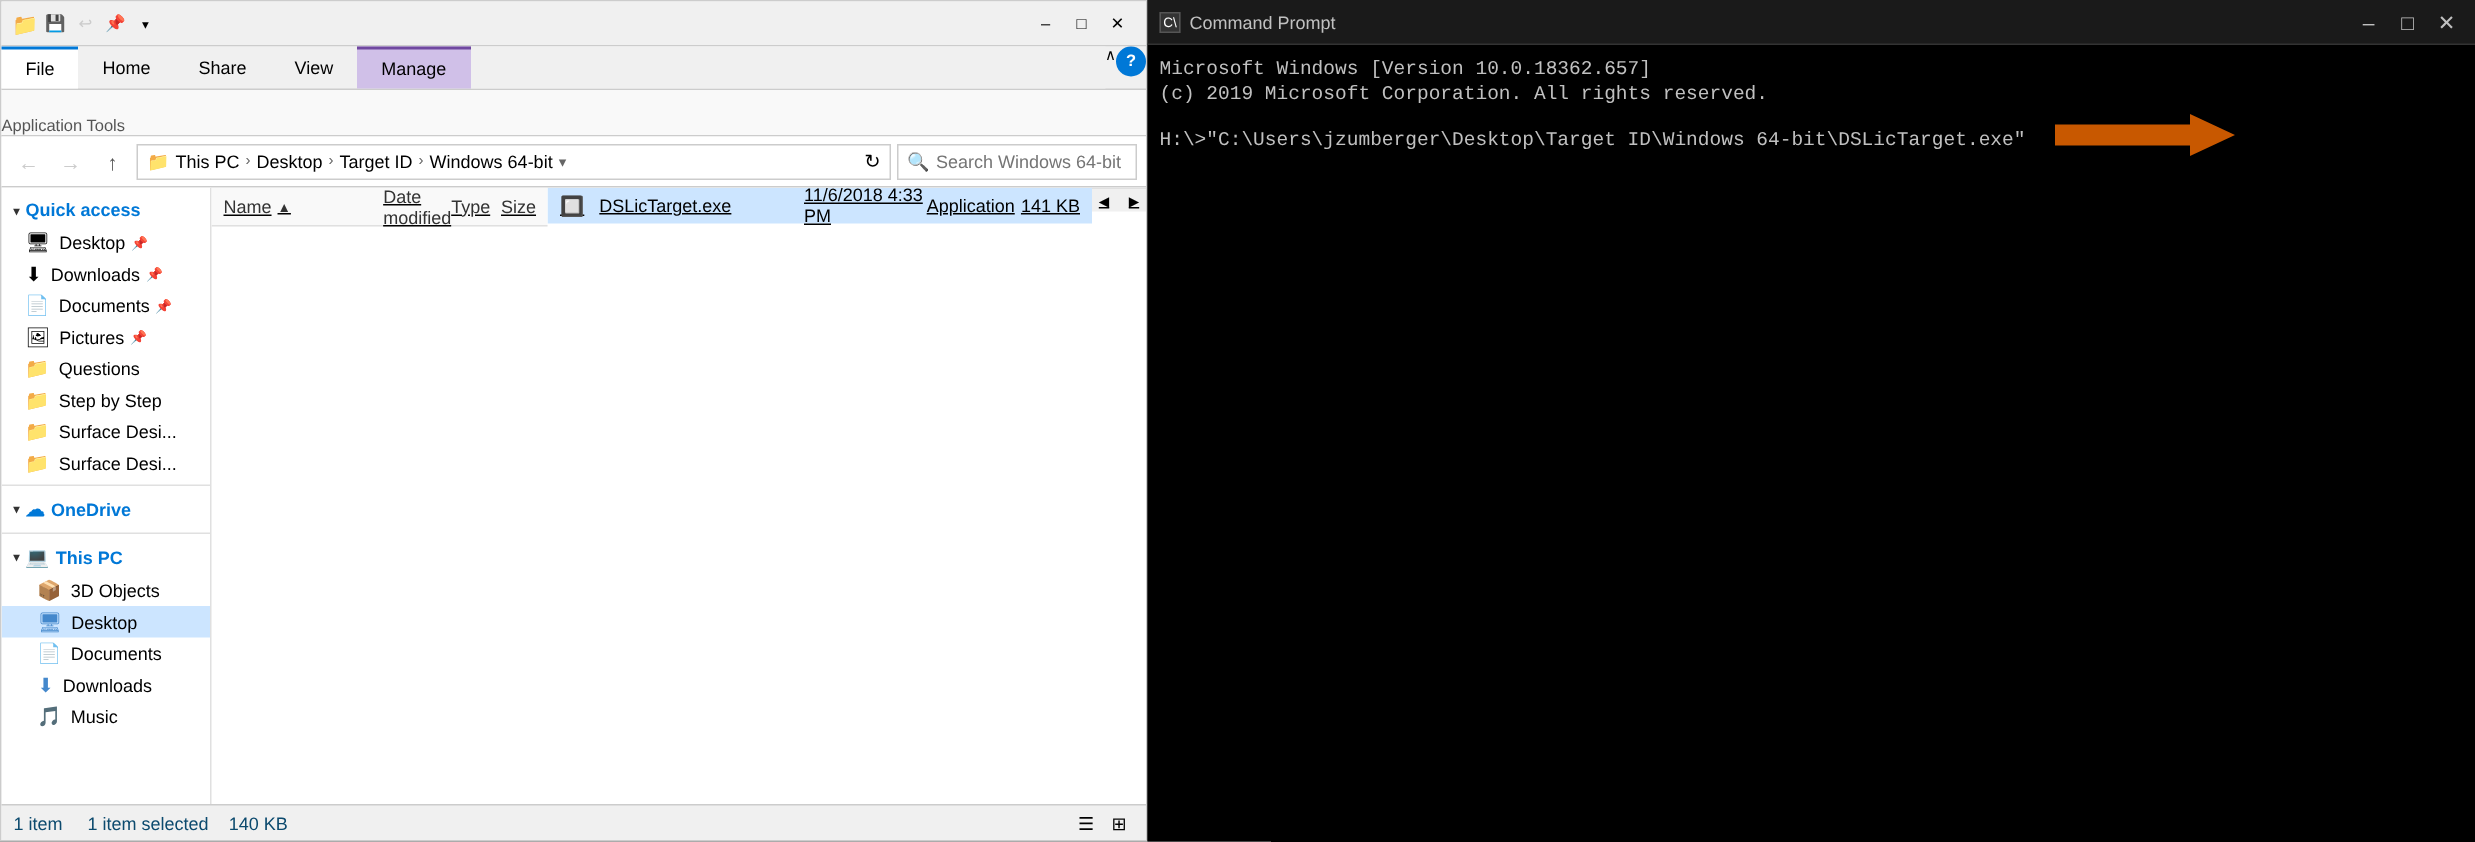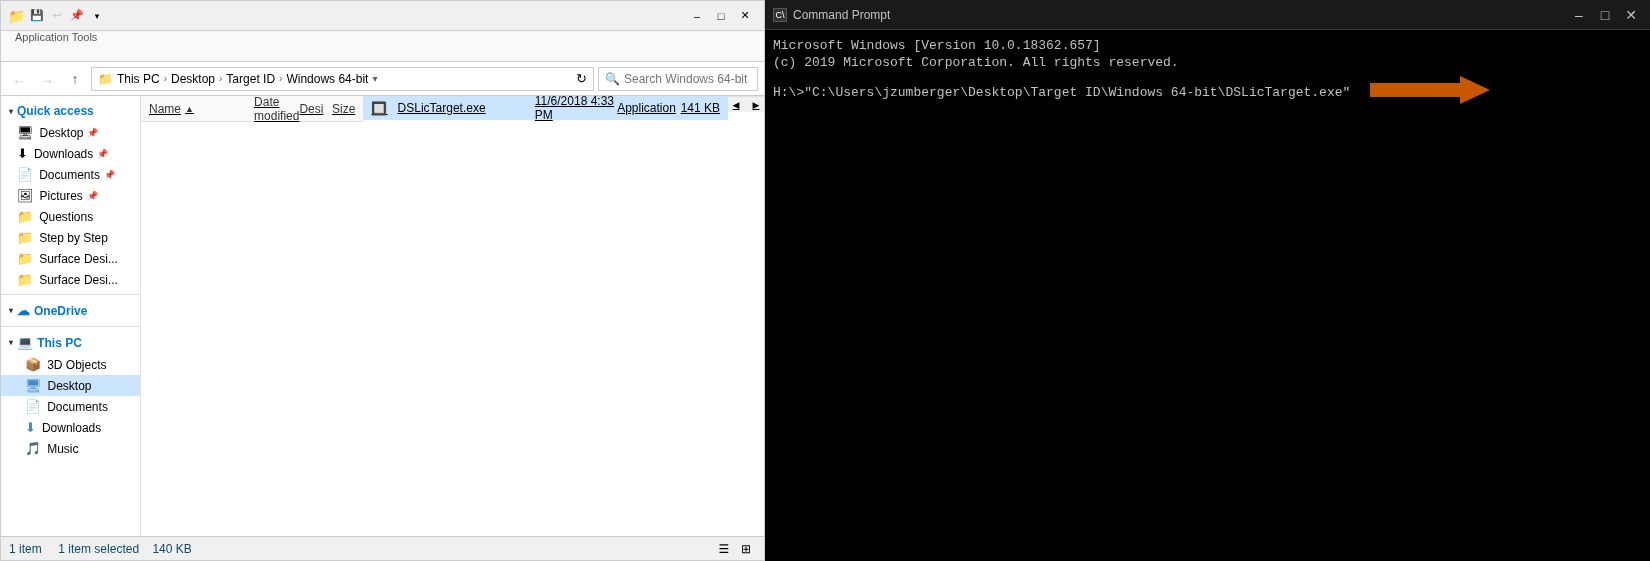--- a/index.html
+++ b/index.html
@@ -14,21 +14,21 @@
     .tb-icon { width: 16px; height: 16px; display: flex; align-items: center; justify-content: center; font-size: 14px; }
     .title-bar-controls { display: flex; gap: 2px; }
     .tb-btn { width: 22px; height: 22px; border: none; background: transparent; cursor: pointer; font-size: 11px; display: flex; align-items: center; justify-content: center; }
 
     
     .ribbon { border-bottom: 1px solid #ccc; }
     .ribbon-tabs { display: flex; background: #f0f0f0; border-bottom: 1px solid #ccc; }
     .ribbon-tab { padding: 6px 16px; font-size: 12px; cursor: pointer; border: none; background: transparent; }
     .ribbon-tab.active { background: #fff; border-top: 2px solid #0078d7; }
     .ribbon-tab.manage { background: #d0c0e8; border-top: 2px solid #7048a0; color: #000; }
-    .ribbon-content { height: 30px; display: flex; align-items: flex-start; padding: 0 14px; background: #f9f9f9; gap: 8px; }
+    .ribbon-content { height: 30px; display: flex; align-items: flex-end; padding: 0 0; background: #f9f9f9; gap: 8px; }
     .ribbon-help { margin-left: auto; width: 20px; height: 20px; border-radius: 50%; background: #0078d7; color: white; display: flex; align-items: center; justify-content: center; font-size: 11px; font-weight: bold; cursor: pointer; }
     .ribbon-chevron { font-size: 10px; cursor: pointer; }
 
     
     .address-bar { height: 34px; display: flex; align-items: center; padding: 0 6px; gap: 4px; border-bottom: 1px solid #ccc; background: #fff; }
     .nav-btn { width: 24px; height: 24px; border: none; background: transparent; cursor: pointer; font-size: 14px; color: #555; display: flex; align-items: center; justify-content: center; }
     .nav-btn.disabled { color: #ccc; cursor: default; }
     .breadcrumb-bar { flex: 1; height: 24px; border: 1px solid #ccc; display: flex; align-items: center; padding: 0 6px; font-size: 12px; gap: 4px; background: #fff; }
     .breadcrumb-item { color: #000; }
     .breadcrumb-sep { color: #666; font-size: 10px; }
@@ -106,20 +106,30 @@
       <span class="tb-icon" style="font-size:9px;">▾</span>
     </div>
     <div class="title-bar-controls">
       <button class="tb-btn">–</button>
       <button class="tb-btn">□</button>
       <button class="tb-btn">✕</button>
     </div>
   </div>
 
   <div class="ribbon">
+    <div class="ribbon-tabs">
+      <button class="ribbon-tab active">File</button>
+      <button class="ribbon-tab">Home</button>
+      <button class="ribbon-tab">Share</button>
+      <button class="ribbon-tab">View</button>
+      <button class="ribbon-tab manage">Manage</button>
+      <span style="flex:1; background:#f0f0f0;"></span>
+      <span class="ribbon-chevron">∧</span>
+      <span class="ribbon-help">?</span>
+    </div>
     <div class="ribbon-content">
       <span style="font-size:11px; color:#555;">Application Tools</span>
     </div>
   </div>
 
   <div class="address-bar">
     <button class="nav-btn disabled">←</button>
     <button class="nav-btn disabled">→</button>
     <button class="nav-btn">↑</button>
     <div class="breadcrumb-bar">
@@ -228,21 +238,21 @@
 
       <div class="file-list-header">
         <div class="col-name">
           <span>Name</span>
           <span class="sort-arrow">▲</span>
         </div>
         <div class="col-date">
           <span>Date modified</span>
         </div>
         <div class="col-type">
-          <span>Desi</span>
+          <span>Type</span>
         </div>
         <div class="col-size">
           <span>Size</span>
         </div>
       </div>
 
       <div class="file-list-scroll">
         <div class="file-row selected">
           <div class="col-name">
             <span class="file-icon" style="font-size:13px;">🔲</span>

